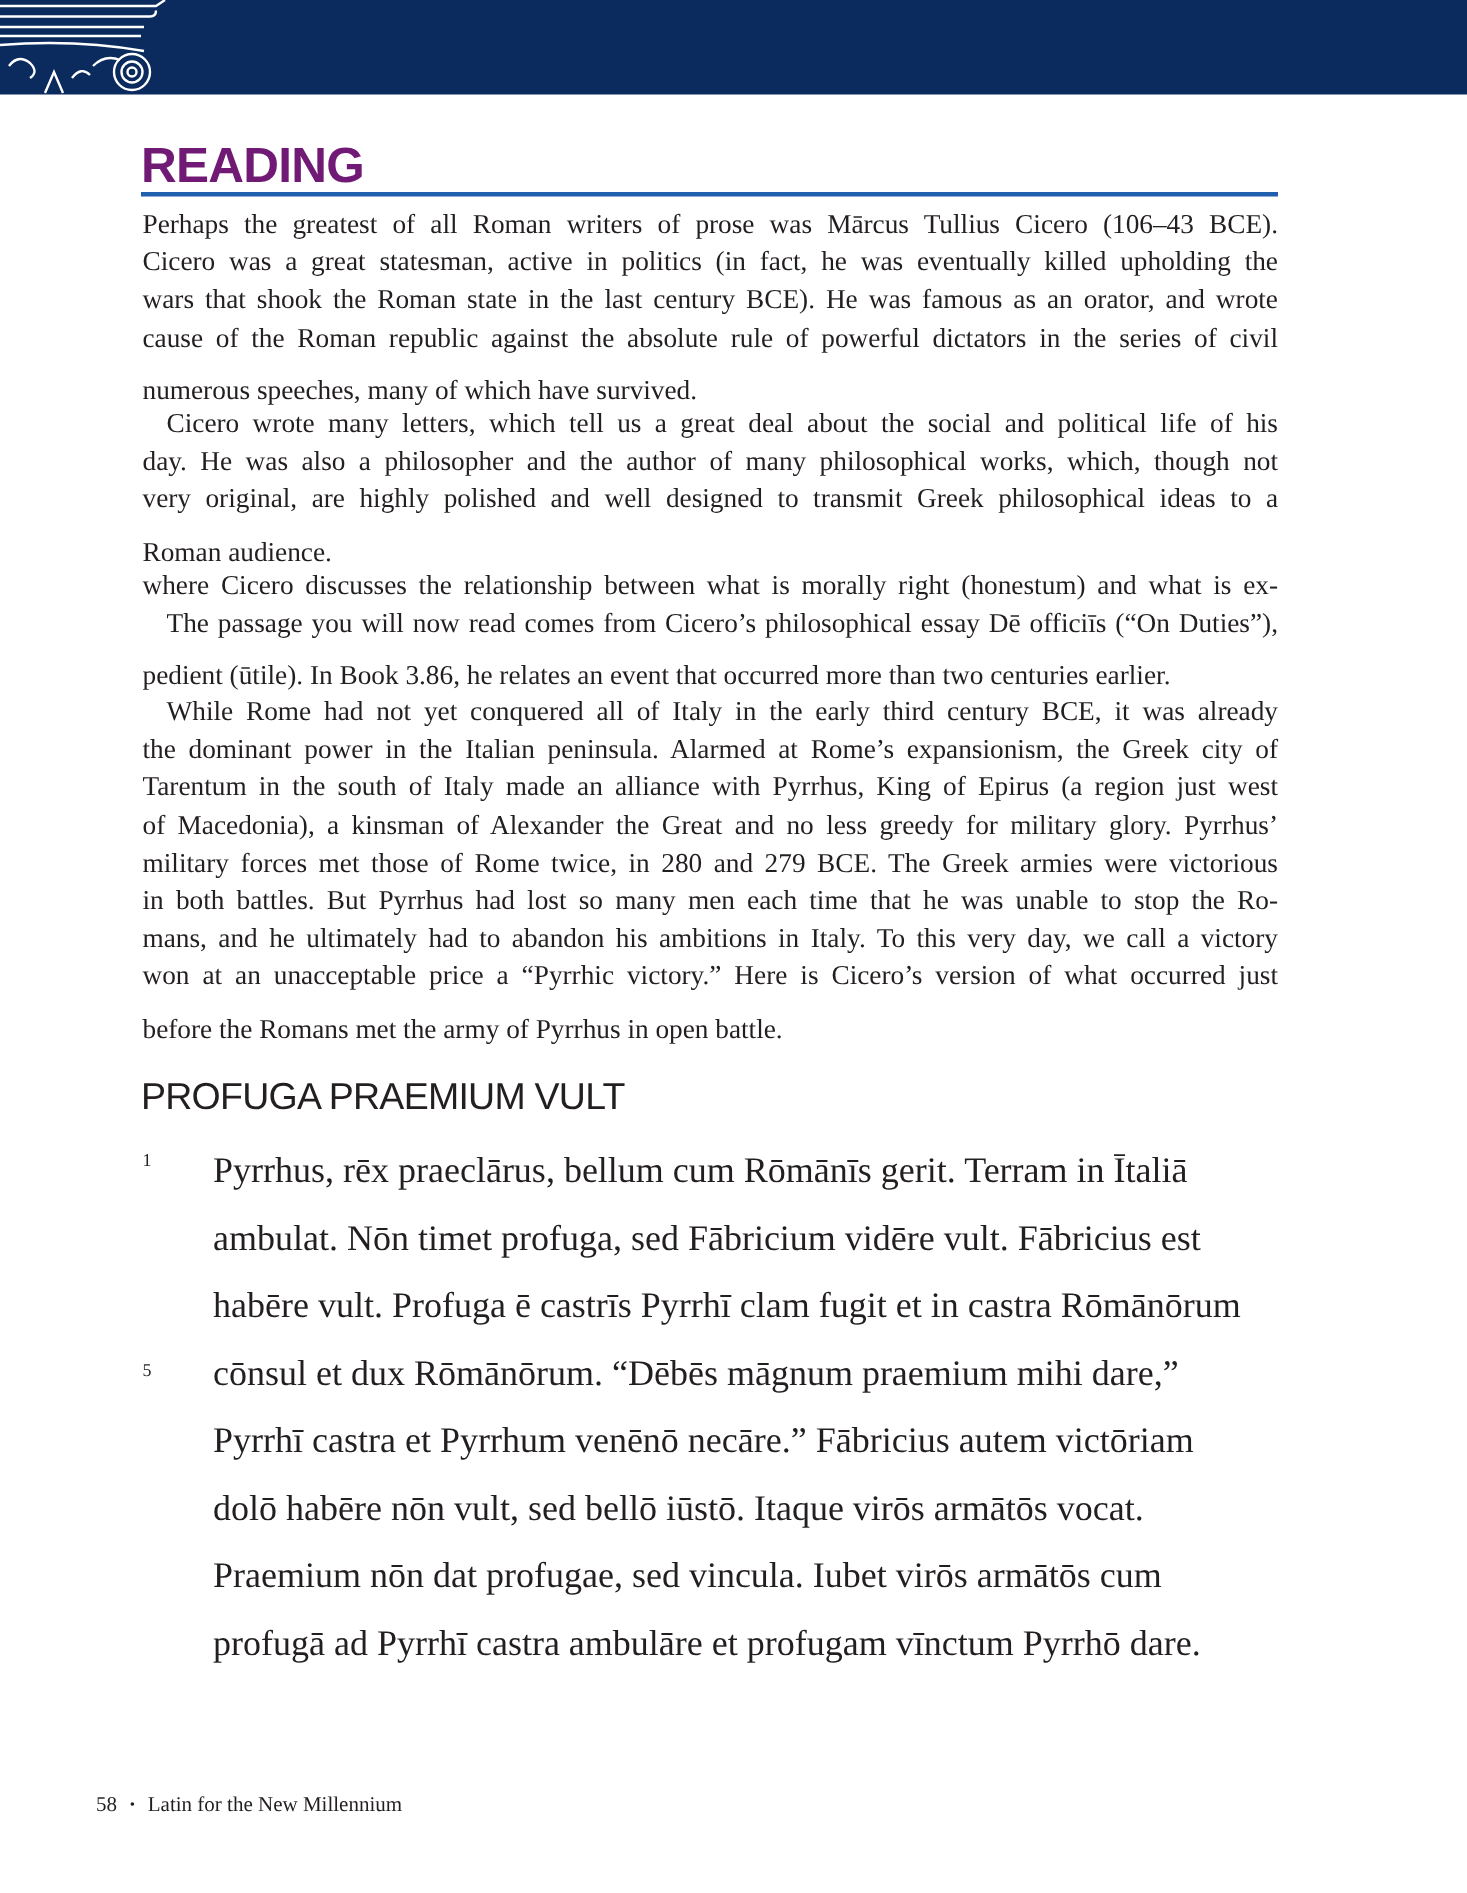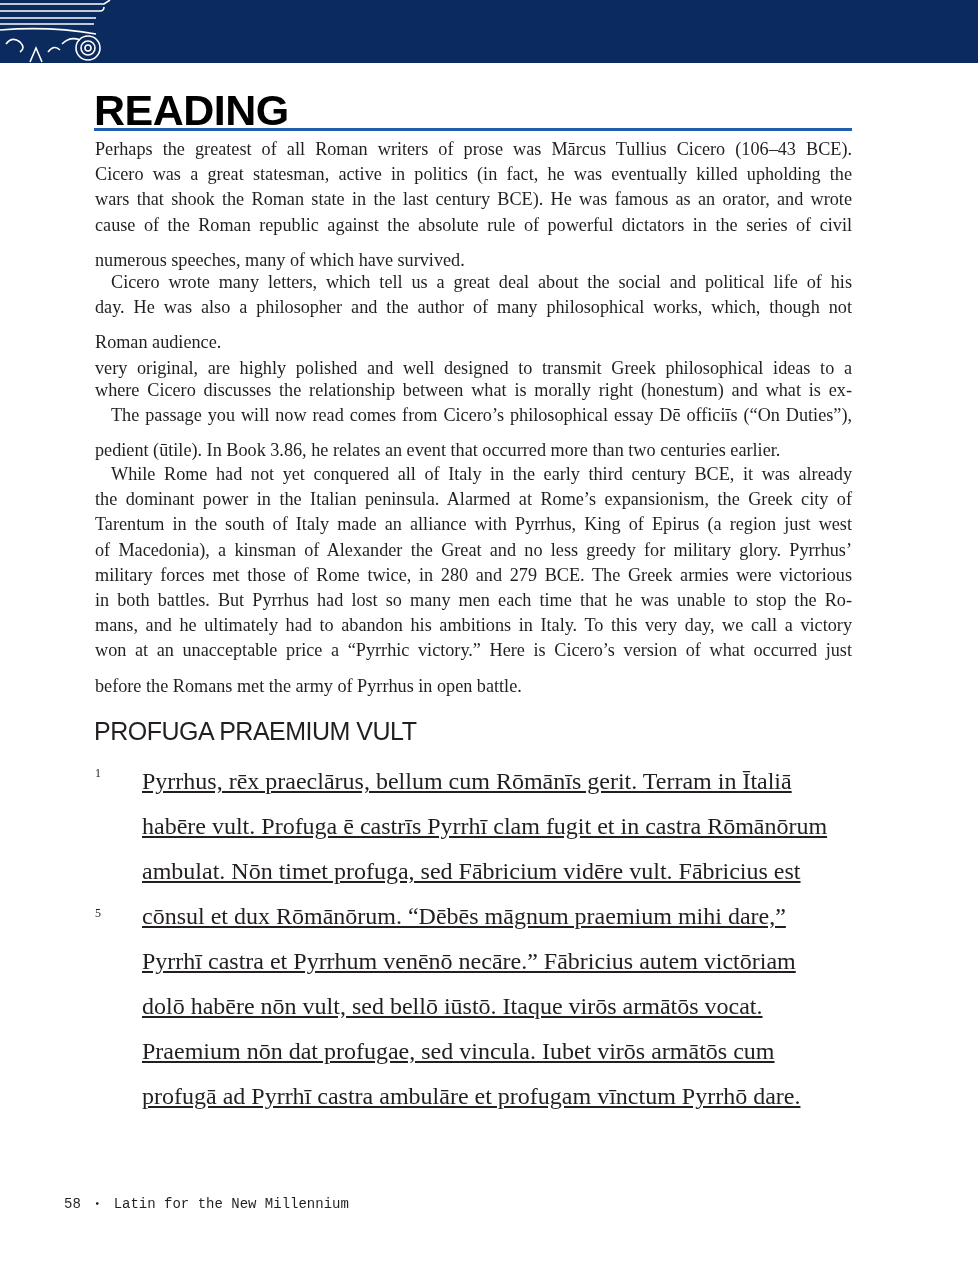--- a/index.html
+++ b/index.html
@@ -1,28 +1,28 @@
 <!DOCTYPE html>
 <html><head>
 <meta charset="utf-8">
 <style>
   html,body{margin:0;padding:0;background:#fff;}
   body{width:978px;height:1262px;position:relative;overflow:hidden;font-family:"Liberation Serif",serif;color:#231f20;}
   .banner{position:absolute;left:0;top:0;width:978px;height:63px;background:#0b2a5e;}
   .capital{position:absolute;left:0;top:0;width:112px;height:63px;}
-  .h1{position:absolute;left:94px;top:90px;font-family:"Liberation Sans",sans-serif;font-weight:bold;font-size:43px;letter-spacing:-0.5px;color:#000000;margin:0;line-height:40px;}
+  .h1{position:absolute;left:94px;top:90px;font-family:"Liberation Sans",sans-serif;font-weight:bold;font-size:33px;letter-spacing:-0.5px;color:#701a75;margin:0;line-height:40px;}
   .rule{position:absolute;left:94px;top:128px;width:758px;height:3px;background:#1f5fae;}
   .para{position:absolute;left:95px;width:757px;font-size:18.2px;line-height:25.2px;margin:0;}
   .line{display:block;white-space:nowrap;text-align:justify;text-align-last:justify;}
   .line.last{text-align-last:left;margin-top:10px;}
   .indent{padding-left:16px;}
   .h2{position:absolute;left:94px;top:714px;font-family:"Liberation Sans",sans-serif;font-weight:normal;font-size:25px;letter-spacing:-0.5px;margin:0;line-height:34px;}
-  .latin{position:absolute;left:142px;width:712px;font-size:24px;line-height:35px;text-decoration:underline;}
+  .latin{position:absolute;left:142px;width:712px;font-size:24px;line-height:35px;}
   .lnum{position:absolute;left:95px;font-size:12px;font-family:"Liberation Serif",serif;}
-  .footer{position:absolute;left:64px;top:1196px;font-family:Liberation Mono, monospace;font-size:14px;color:#231f20;}
+  .footer{position:absolute;left:64px;top:1196px;font-family:Liberation Serif, serif;font-size:14px;color:#231f20;}
 </style>
 </head>
 <body>
 
 <div class="banner"></div>
 <svg class="capital" viewBox="0 0 112 63">
   <g fill="none" stroke="#ffffff" stroke-width="1.6">
     <path d="M0 4 H104 L110 0"></path>
     <path d="M0 11 H100 Q104 11 104 7"></path>
     <path d="M0 18 H96"></path>
@@ -45,22 +45,22 @@
   <span class="line">Perhaps the greatest of all Roman writers of prose was Mārcus Tullius Cicero (106–43 BCE).</span>
   <span class="line">Cicero was a great statesman, active in politics (in fact, he was eventually killed upholding the</span>
   <span class="line">wars that shook the Roman state in the last century BCE). He was famous as an orator, and wrote</span>
   <span class="line">cause of the Roman republic against the absolute rule of powerful dictators in the series of civil</span>
   <span class="line last">numerous speeches, many of which have survived.</span>
 </div>
 
 <div class="para" style="top:270px">
   <span class="line indent">Cicero wrote many letters, which tell us a great deal about the social and political life of his</span>
   <span class="line">day. He was also a philosopher and the author of many philosophical works, which, though not</span>
+  <span class="line">very original, are highly polished and well designed to transmit Greek philosophical ideas to a</span>
   <span class="line last">Roman audience.</span>
-  <span class="line">very original, are highly polished and well designed to transmit Greek philosophical ideas to a</span>
 </div>
 
 <div class="para" style="top:378px">
   <span class="line">where Cicero discusses the relationship between what is morally right (honestum) and what is ex-</span>
   <span class="line indent">The passage you will now read comes from Cicero’s philosophical essay Dē officiīs (“On Duties”),</span>
   <span class="line last">pedient (ūtile). In Book 3.86, he relates an event that occurred more than two centuries earlier.</span>
 </div>
 
 <div class="para" style="top:462px">
   <span class="line indent">While Rome had not yet conquered all of Italy in the early third century BCE, it was already</span>
@@ -74,22 +74,22 @@
   <span class="line last">before the Romans met the army of Pyrrhus in open battle.</span>
 </div>
 
 <h2 class="h2">PROFUGA PRAEMIUM VULT</h2>
 
 <span class="lnum" style="top:766px">1</span>
 <span class="lnum" style="top:906px">5</span>
 
 <div class="latin" style="top:754px">
   <span class="line last">Pyrrhus, rēx praeclārus, bellum cum Rōmānīs gerit. Terram in Ītaliā</span>
+  <span class="line last">ambulat. Nōn timet profuga, sed Fābricium vidēre vult. Fābricius est</span>
   <span class="line last">habēre vult. Profuga ē castrīs Pyrrhī clam fugit et in castra Rōmānōrum</span>
-  <span class="line last">ambulat. Nōn timet profuga, sed Fābricium vidēre vult. Fābricius est</span>
   <span class="line last">cōnsul et dux Rōmānōrum. “Dēbēs māgnum praemium mihi dare,”</span>
   <span class="line last">Pyrrhī castra et Pyrrhum venēnō necāre.” Fābricius autem victōriam</span>
   <span class="line last">dolō habēre nōn vult, sed bellō iūstō. Itaque virōs armātōs vocat.</span>
   <span class="line last">Praemium nōn dat profugae, sed vincula. Iubet virōs armātōs cum</span>
   <span class="line last">profugā ad Pyrrhī castra ambulāre et profugam vīnctum Pyrrhō dare.</span>
 </div>
 
 <div class="footer">
   <span>58</span>
   <span style="margin:0 5px;font-size:10px;vertical-align:1px;">•</span>

